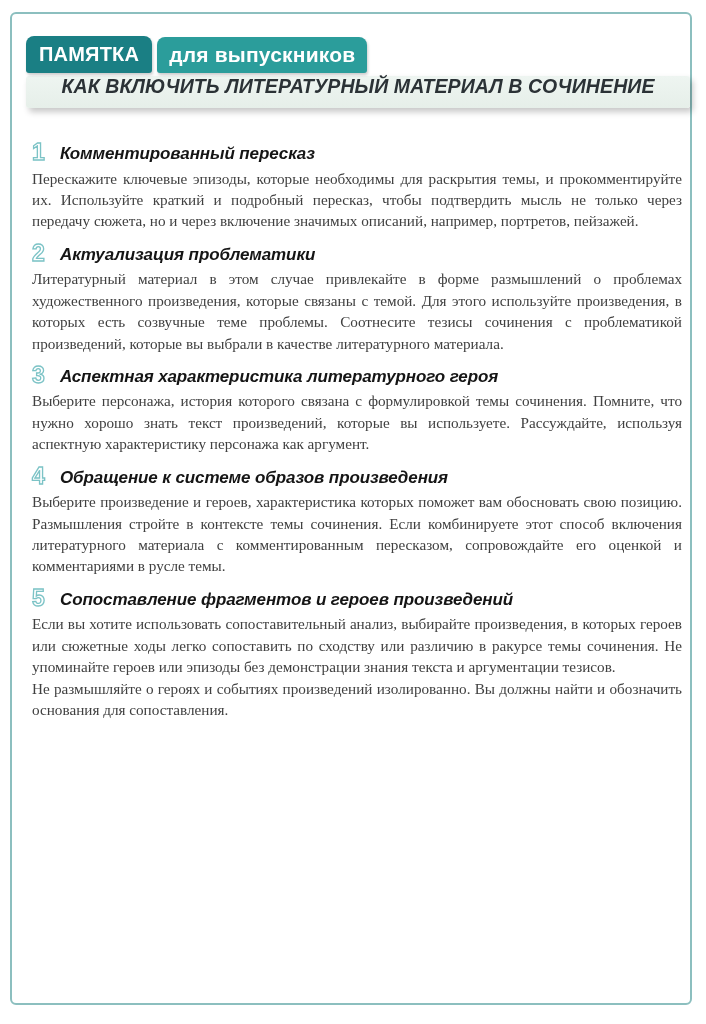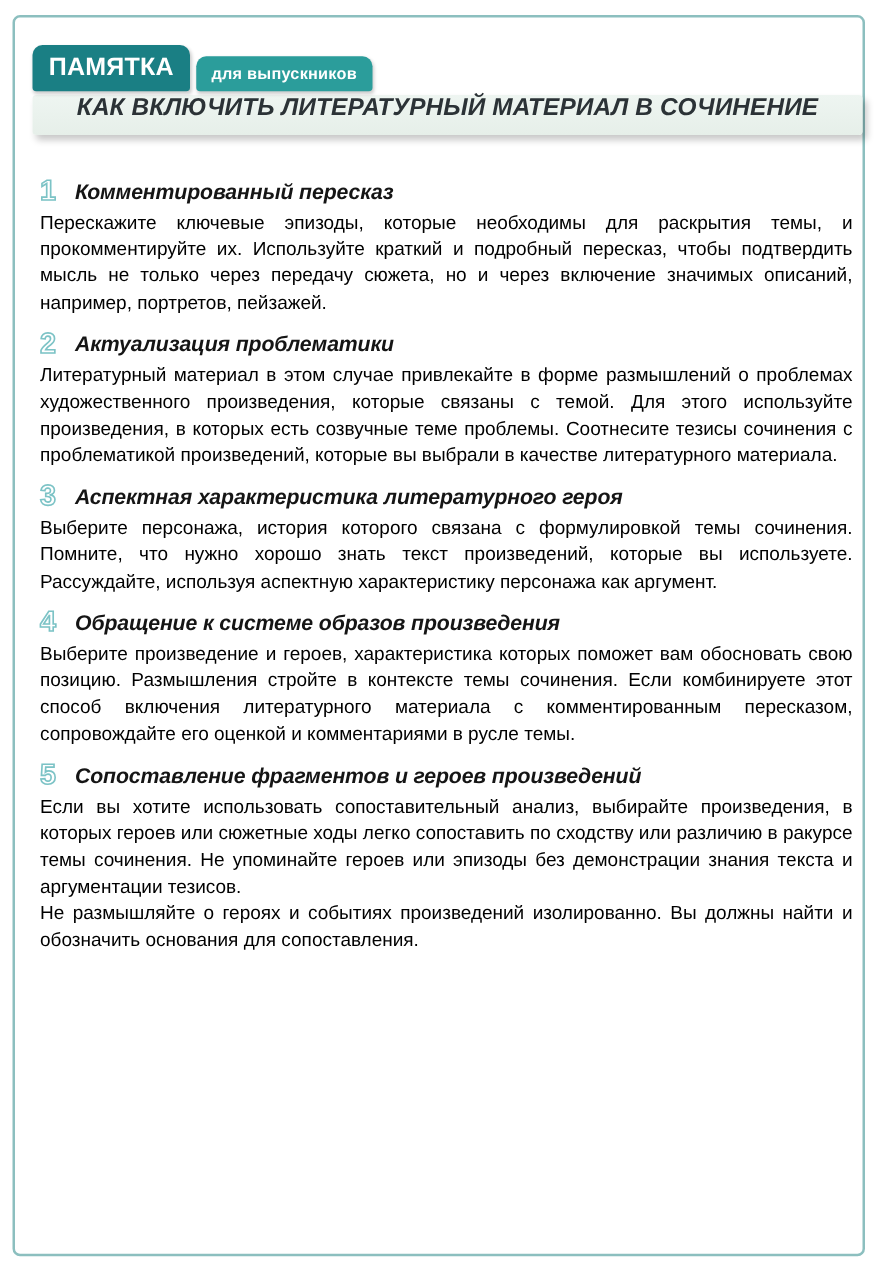--- a/index.html
+++ b/index.html
@@ -58,21 +58,21 @@
     white-space: nowrap;
     box-shadow: 1px 2px 3px rgba(0,0,0,.20);
   }
   .badge-primary {
     background: #1a7f84;
     font-size: 20px;
     padding: 8px 13px 9px 13px;
   }
   .badge-secondary {
     background: #2b9d9b;
-    font-size: 13px;
+    font-size: 21px;
     padding: 7px 12px 8px 12px;
   }
 
   .title-bar {
     position: absolute;
     left: 26px;
     top: 76px;
     width: 664px;
     box-sizing: border-box;
     background: linear-gradient(180deg, #eef5f1 0%, #e6efe9 100%);
@@ -126,25 +126,26 @@
     font-weight: bold;
     color: #151515;
     line-height: 1.15;
     letter-spacing: -.1px;
     font-style: italic;
   }
 
   .para {
     font-size: 15.2px;
     line-height: 21.4px;
-    color: #000000;
+    color: #404040;
     text-align: justify;
     text-justify: inter-word;
     margin: 0;
     hyphens: none;
+    font-family: Liberation Serif, serif;
   }
   .para + .para { margin-top: 0; }
 </style>
 </head>
 <body>
 
 <div class="page-frame"></div>
 
 <div class="header-zone">
   <div class="badge-row">

